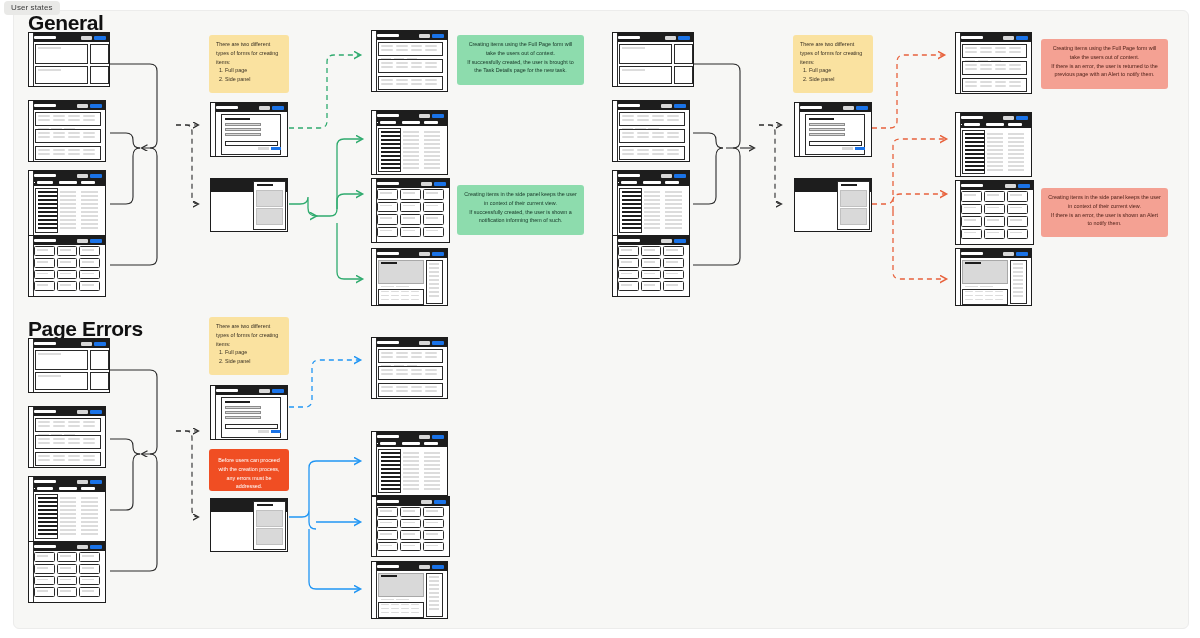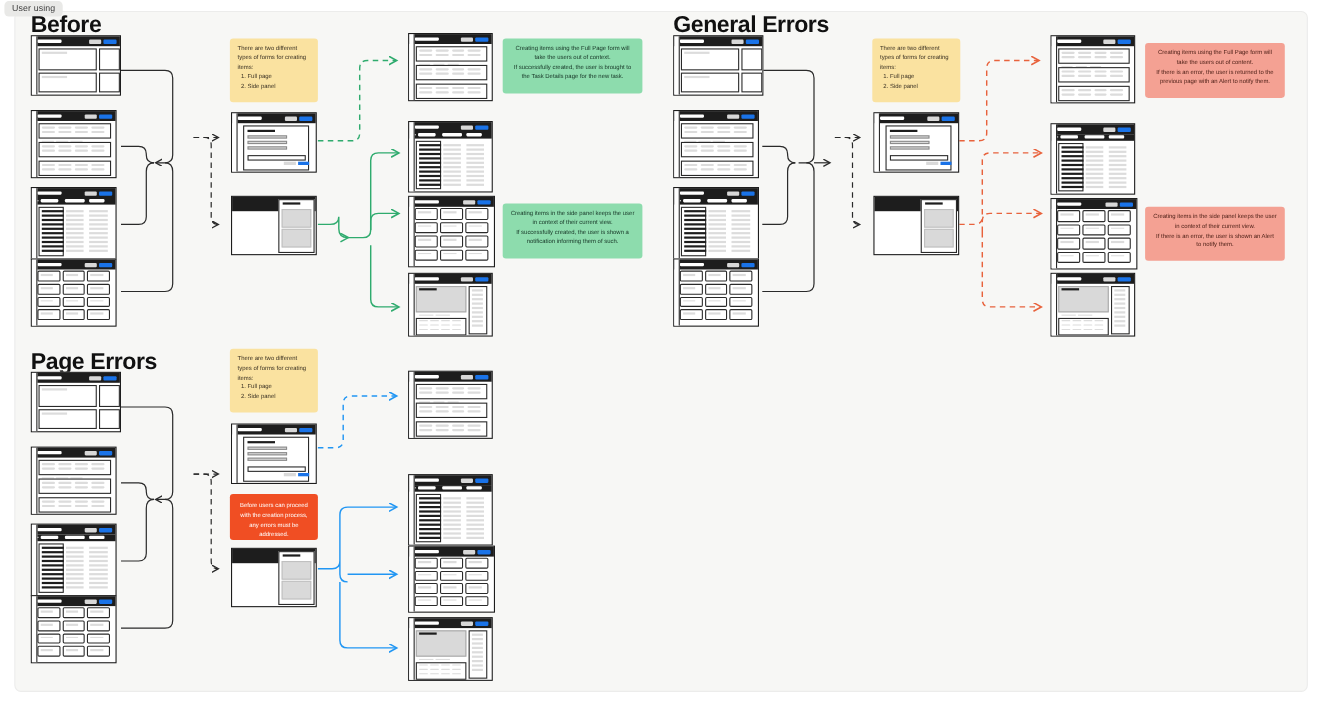--- a/index.html
+++ b/index.html
@@ -25,24 +25,23 @@
   .ln{position:absolute;background:#dcdcdc;}
   .rail{position:absolute;left:0;top:0;bottom:0;width:4px;background:#fff;border-right:1px solid #2a2a2a;}
 
   svg.flow{position:absolute;left:0;top:0;width:1200px;height:638px;pointer-events:none;overflow:visible;}
 </style>
 </head>
 <body>
 
 <div id="canvas">
   <div class="board"></div>
-  <div class="board-tab">User using</div>
-
-  <div class="sect-title" style="left:28px;top:11px;">Before</div>
-  <div class="sect-title" style="left:612px;top:11px;">General Errors</div>
+  <div class="board-tab">User states</div>
+
+  <div class="sect-title" style="left:28px;top:11px;">General</div>
   <div class="sect-title" style="left:28px;top:317px;">Page Errors</div>
 
   <svg class="flow">
     <defs>
       <marker id="ahN" markerWidth="7" markerHeight="7" refX="5" refY="3" orient="auto">
         <path d="M0,0 L5.5,3 L0,6" fill="none" stroke="#2a2a2a" stroke-width="1.1"></path>
       </marker>
       <marker id="ahG" markerWidth="7" markerHeight="7" refX="5" refY="3" orient="auto">
         <path d="M0,0 L5.5,3 L0,6" fill="none" stroke="#2fab6e" stroke-width="1.1"></path>
       </marker>

